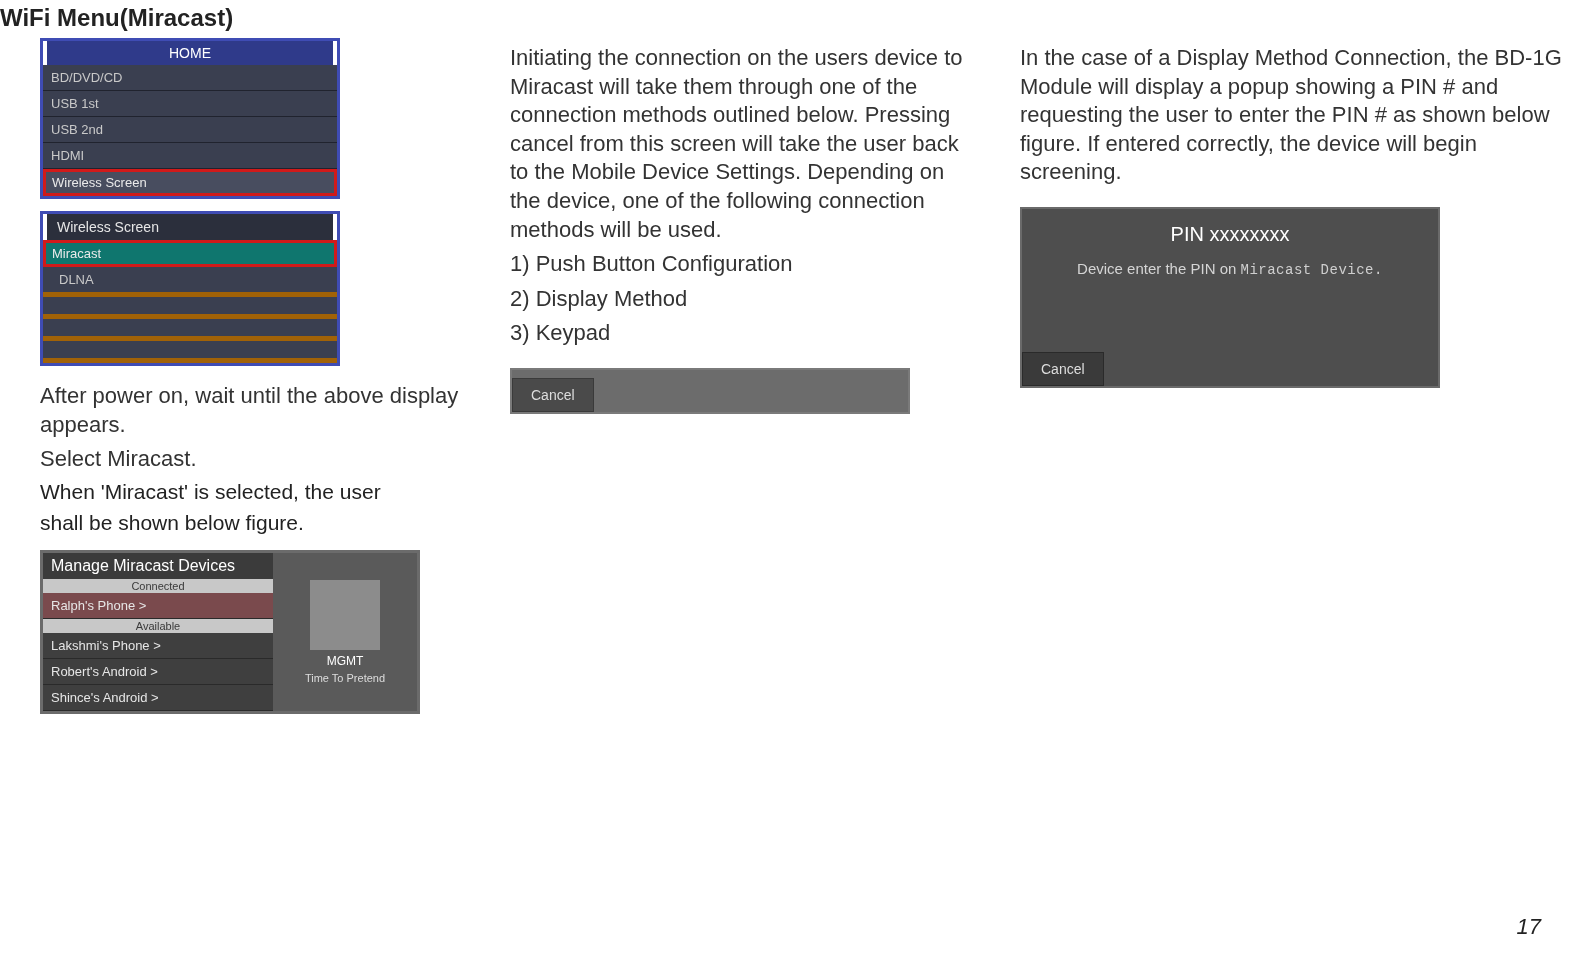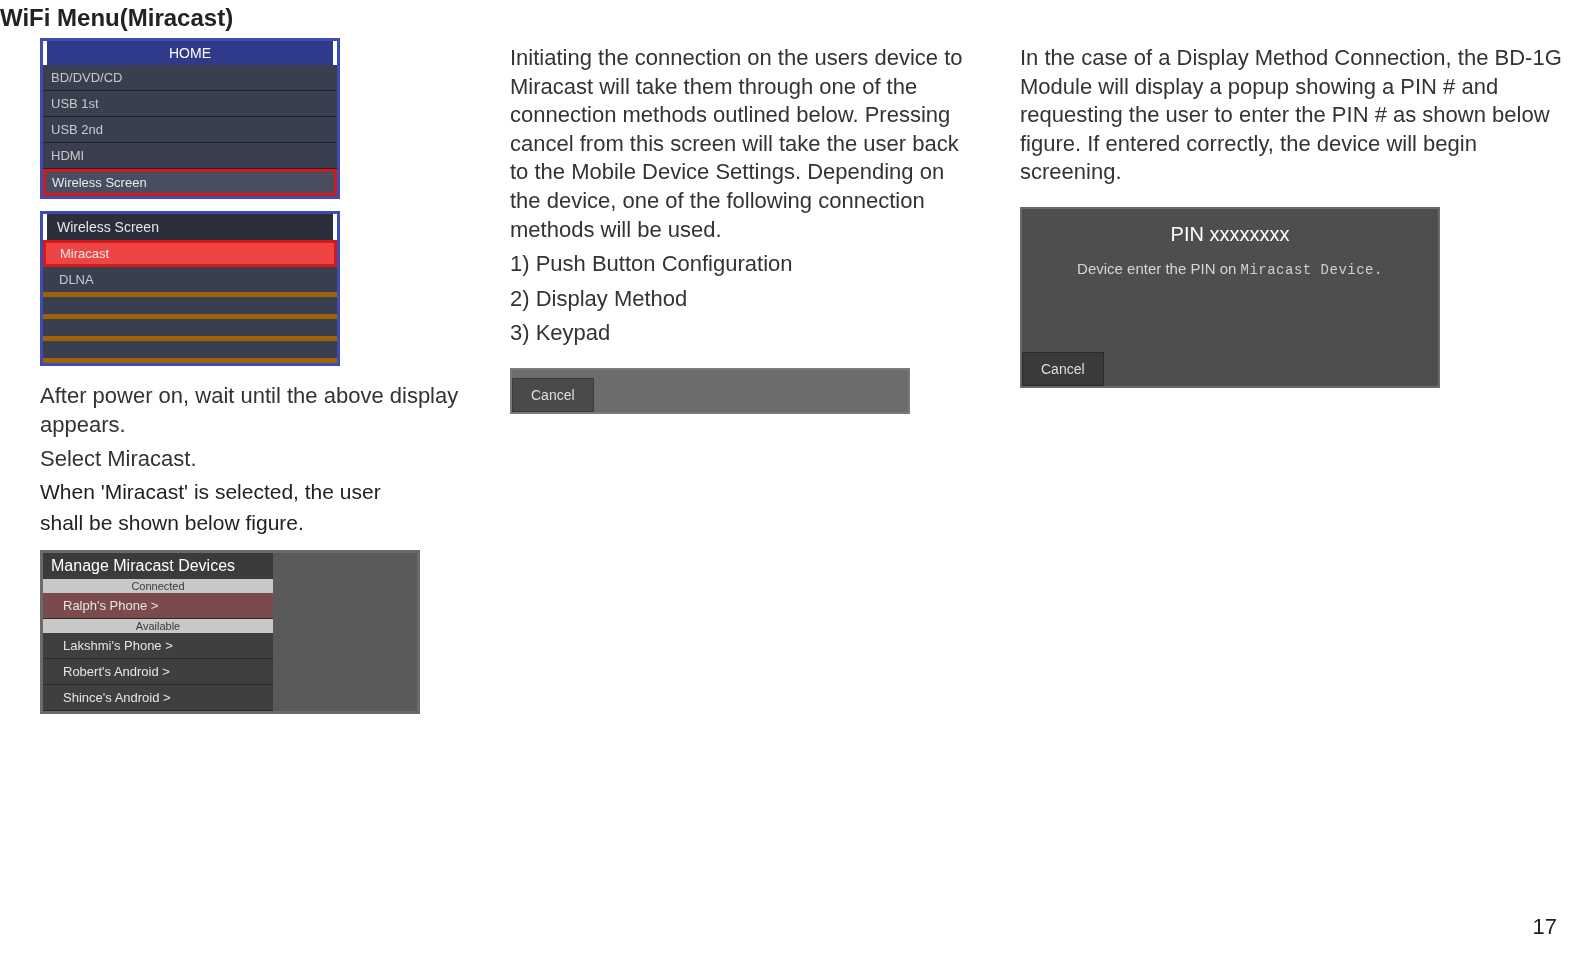--- a/index.html
+++ b/index.html
@@ -75,23 +75,23 @@
   .wireless-menu .item {
     background: #3a3f50;
     color: #c9c9c9;
     font-size: 13px;
     padding: 5px 16px;
     border-bottom: 5px solid #a16207;
     min-height: 22px;
   }
   .wireless-menu .item.highlight {
     border: 3px solid #d11a1a;
-    background: #ef4444;
+    background: #0f766e;
     color: #eaeaea;
-    padding: 3px 14px;
+    padding: 3px 6px;
   }
 
   .body-text {
     font-size: 22px;
     color: #333;
     line-height: 1.3;
     margin-top: 6px;
   }
   .body-text.sub {
     font-size: 21px;
@@ -122,21 +122,21 @@
     background: #c8c8c8;
     color: #3a3a3a;
     font-size: 11px;
     text-align: center;
     padding: 1px 0;
   }
   .device-row {
     background: #3f3f3f;
     color: #e6e6e6;
     font-size: 13px;
-    padding: 5px 20px;
+    padding: 5px 8px;
     border-bottom: 1px solid #2a2a2a;
   }
   .device-row.sel {
     background: #7a4a4d;
   }
   .manage-right {
     flex: 1;
     display: flex;
     flex-direction: column;
     align-items: center;
@@ -212,24 +212,25 @@
     background: #3a3a3a;
     color: #ddd;
     font-size: 14px;
     padding: 8px 18px;
     border: 1px solid #2a2a2a;
     cursor: pointer;
   }
 
   .page-number {
     position: absolute;
-    right: 36px;
+    right: 52px;
     bottom: 20px;
     font-size: 22px;
     color: #222;
+    font-style: italic;
   }
 </style>
 </head>
 <body>
 
 <div class="page-title">WiFi Menu(Miracast)</div>
 
 <div class="columns">
 
   <div class="col col-left">
@@ -260,20 +261,25 @@
     <div class="manage-panel">
       <div class="manage-left">
         <div class="manage-title">Manage Miracast Devices</div>
         <div class="section-label">Connected</div>
         <div class="device-row sel">Ralph's Phone &gt;</div>
         <div class="section-label">Available</div>
         <div class="device-row">Lakshmi's Phone &gt;</div>
         <div class="device-row">Robert's Android &gt;</div>
         <div class="device-row">Shince's Android &gt;</div>
       </div>
+      <div class="manage-right">
+        <div class="art-box"></div>
+        <div class="track-name">MGMT</div>
+        <div class="track-sub">Time To Pretend</div>
+      </div>
     </div>
   </div>
 
   <div class="col col-mid">
     <div class="body-text">Initiating the connection on the users device to Miracast will take them through one of the connection methods outlined below. Pressing cancel from this screen will take the user back to the Mobile Device Settings. Depending on the device, one of the following connection methods will be used.</div>
     <div class="body-text">1) Push Button Configuration</div>
     <div class="body-text">2) Display Method</div>
     <div class="body-text">3) Keypad</div>
 
     <div class="popup">

